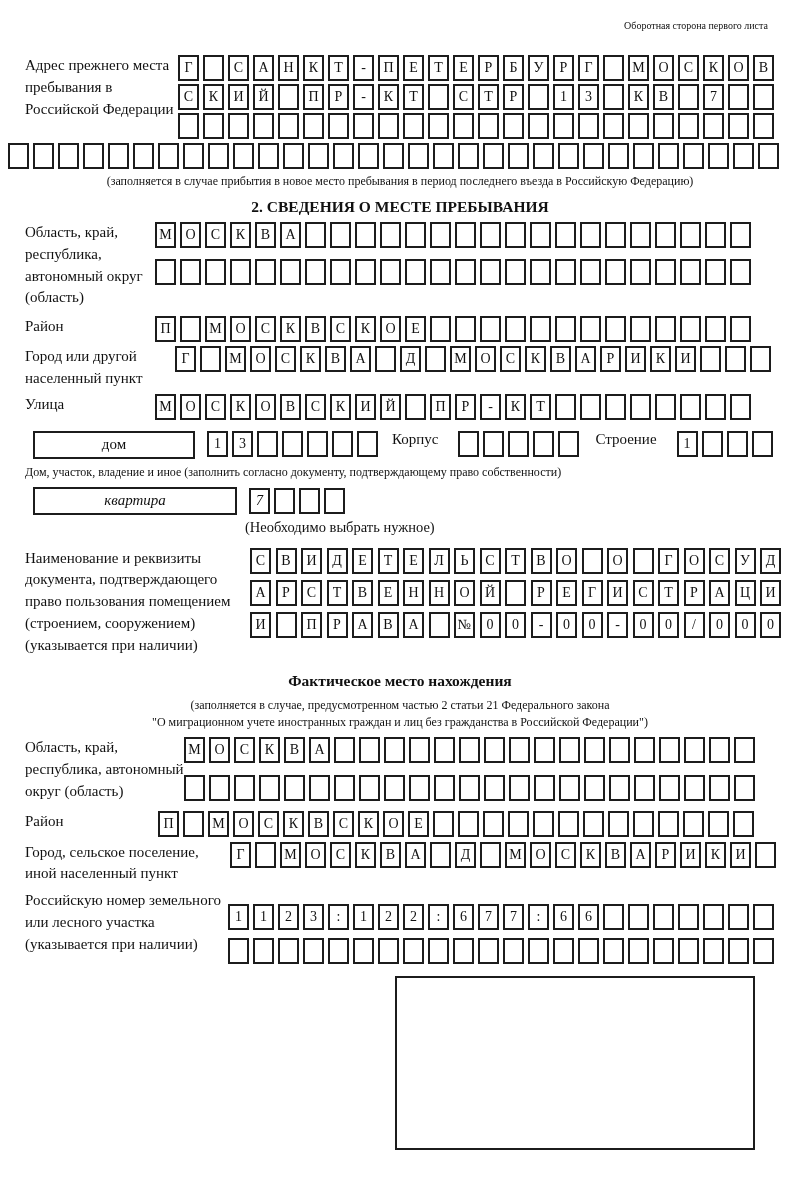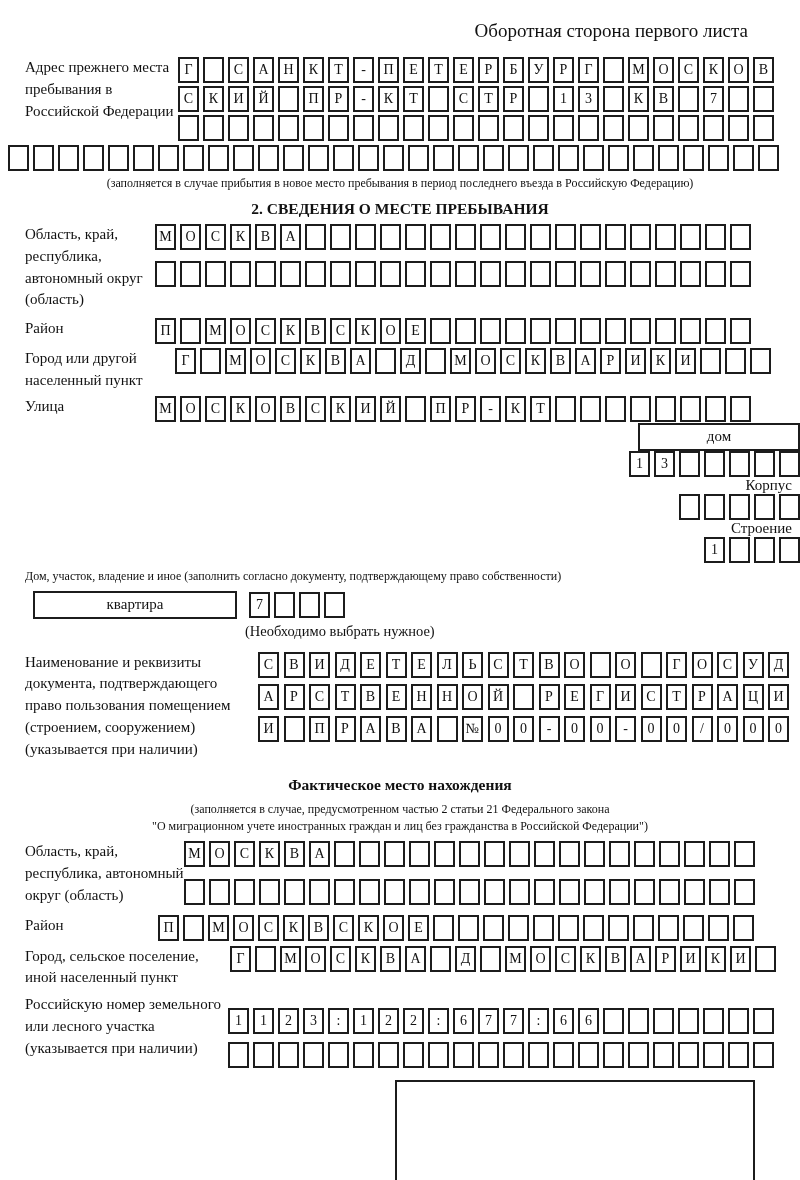--- a/index.html
+++ b/index.html
@@ -5,21 +5,21 @@
   html,body{margin:0;padding:0;background:#fff;}
   .page{
     position:relative;
     width:800px;height:1180px;
     background:#ffffff;
     color:#111;
     font-family:"Liberation Serif","DejaVu Serif",serif;
     font-size:15px;
     overflow:hidden;
   }
-  .header-note{ text-align:right; padding:20px 52px 0 0; font-size:19px; }
+  .header-note{ text-align:right; padding:20px 32px 0 0; font-size:10px; }
 
   .frow{ display:flex; align-items:flex-start; }
   .label{ padding-left:25px; box-sizing:border-box; line-height:1.45; }
 
   .cells{ display:flex; gap:4px; }
   .cell{
     display:inline-flex; align-items:center; justify-content:center;
     width:17px; height:22px;
     border:2px solid #1c1c1c;
     font-size:14px; line-height:1;
@@ -35,54 +35,54 @@
   .checkbox{
     display:inline-flex; align-items:center; justify-content:center;
     width:20px; height:26px; border:2px solid #1c1c1c;
     font-size:15px; background:#fff; flex:0 0 auto;
   }
   .caption{ font-size:12px; }
   .center{ text-align:center; }
   .bold{ font-weight:bold; }
 
   
-  .sec1{ margin-top:15px; }
+  .sec1{ margin-top:24px; }
   .sec1 .label{ width:178px; }
   .sec1 .cellcol{ gap:3px; }
   .fullrow{ margin:4px 0 0 8px; }
   .sec1-caption{ margin-top:5px; }
 
   .sec2-title{ margin-top:9px; font-size:15.5px; }
 
   .region-row{ margin-top:6px; }
   .region-row .label{ width:155px; }
   .region-row .cellcol{ gap:11px; }
   .district-row{ margin-top:7px; }
   .district-row .label{ width:155px; }
   .city-row{ margin-top:4px; }
   .city-row .label{ width:155px; }
   .city-row .cells{ margin-left:20px; }
   .street-row{ margin-top:4px; }
   .street-row .label{ width:155px; }
 
-  .house-row{ margin:1px 0 0 33px; align-items:flex-end;flex-direction:column; }
+  .house-row{ margin:11px 0 0 33px; align-items:flex-start; }
   .house-box{ width:158px; }
   .house-row .cells{ margin-left:12px; }
   .korpus-label{ margin:0 8px 0 14px; }
   .stroenie-label{ margin:0 8px 0 16px; }
   .under-caption{ margin:6px 0 0 25px; }
-  .apt-row{ margin:7px 0 0 33px; align-items:center; }
+  .apt-row{ margin:7px 0 0 33px; align-items:center;font-style:italic; }
   .apt-box{ width:200px; }
   .apt-row .cells{ margin-left:12px; }
 
   .residence-row{ margin:9px 0 0 37px; align-items:center; gap:12px; }
   .residence-row .opt{ display:flex; align-items:center; gap:12px; }
   .residence-note{ margin:4px 0 0 0; padding-left:245px; font-size:14.5px; }
 
-  .doc-row{ margin-top:12px;gap:8px; }
+  .doc-row{ margin-top:12px; }
   .doc-row .label{ width:250px; }
   .doc-row .cellcol{ gap:6px; }
   .doc-row .cells{ gap:4.5px; }
 
   .fact-title{ margin-top:16px; font-size:15.5px; }
   .fact-cap1{ margin-top:8px; }
   .fact-cap2{ margin-top:2px; }
 
   .fact-region-row{ margin-top:7px; }
   .fact-region-row .label{ width:184px; }

